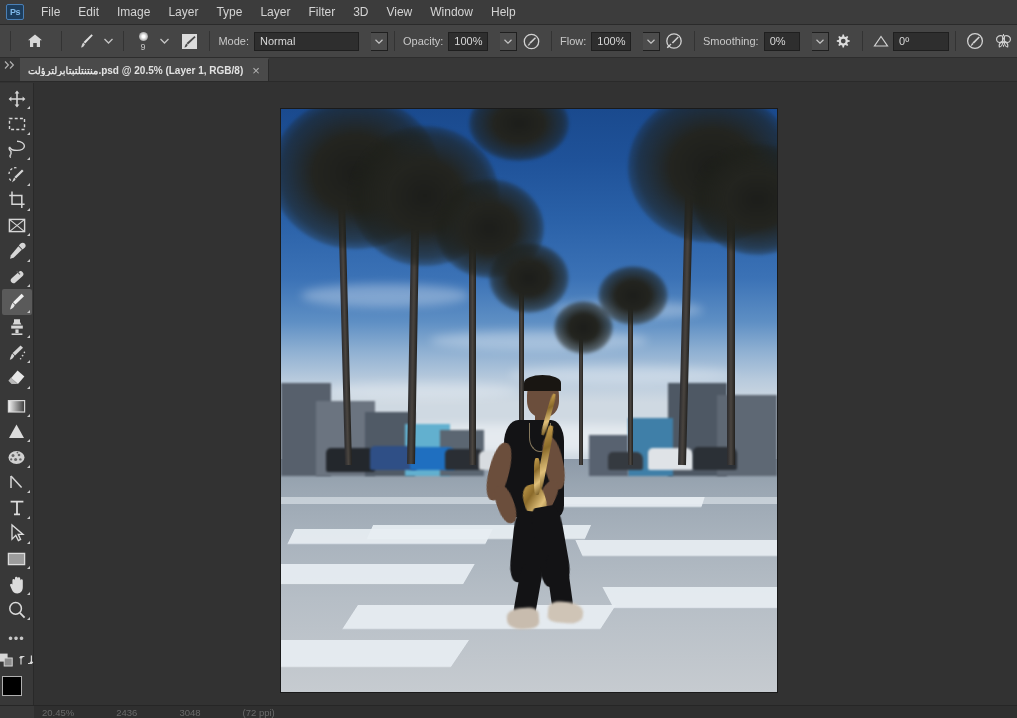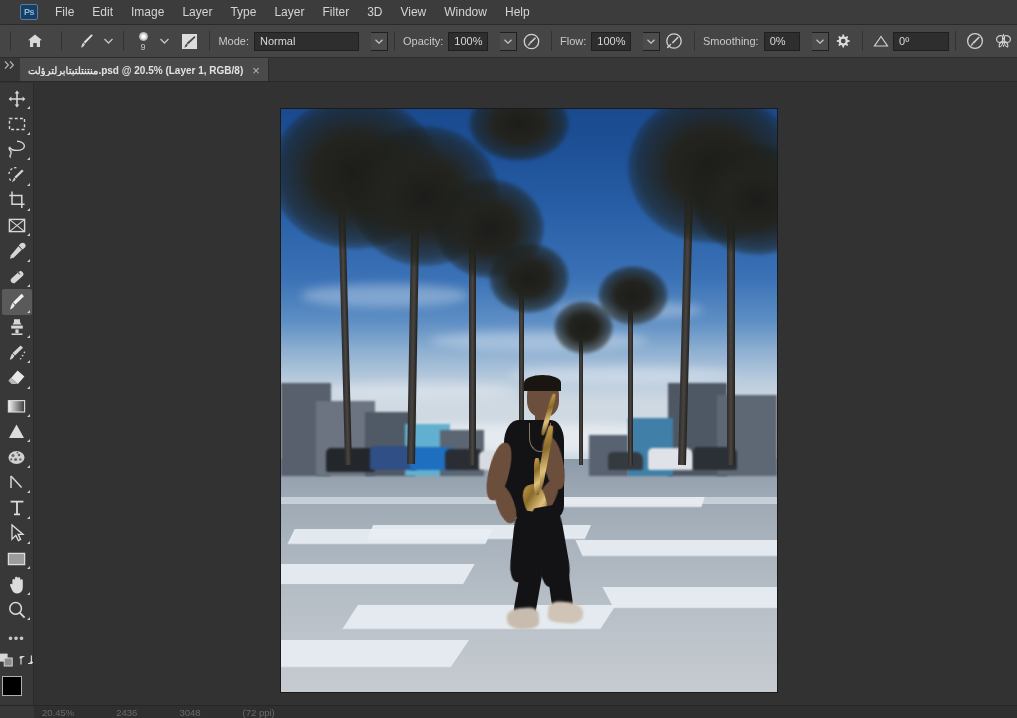--- a/index.html
+++ b/index.html
@@ -12,21 +12,21 @@
   }
 
   
   #menubar {
     height: 25px; width: 100%;
     background: #3c3c3c;
     display: flex; align-items: center;
     border-bottom: 1px solid #2a2a2a;
   }
   #ps-logo {
-    width: 18px; height: 16px; margin: 0 8px 0 20px;
+    width: 18px; height: 16px; margin: 0 8px 0 6px;
     background: #1d3d5c;
     border: 1px solid #4a7fb5;
     border-radius: 2px;
     color: #7fb8e8;
     font-size: 9px; font-weight: bold;
     display: flex; align-items: center; justify-content: center;
     letter-spacing: -0.5px;
   }
   .menu-item {
     color: #d4d4d4; font-size: 12px;

